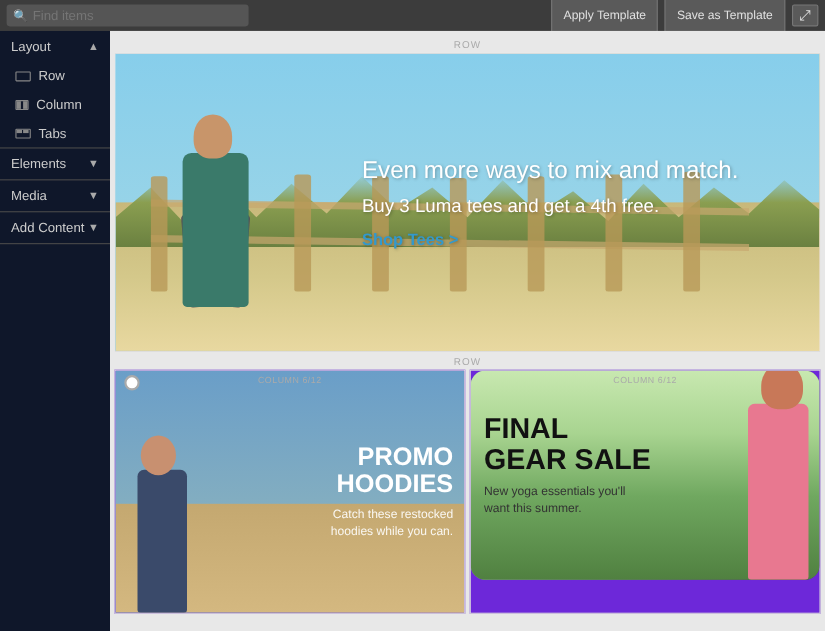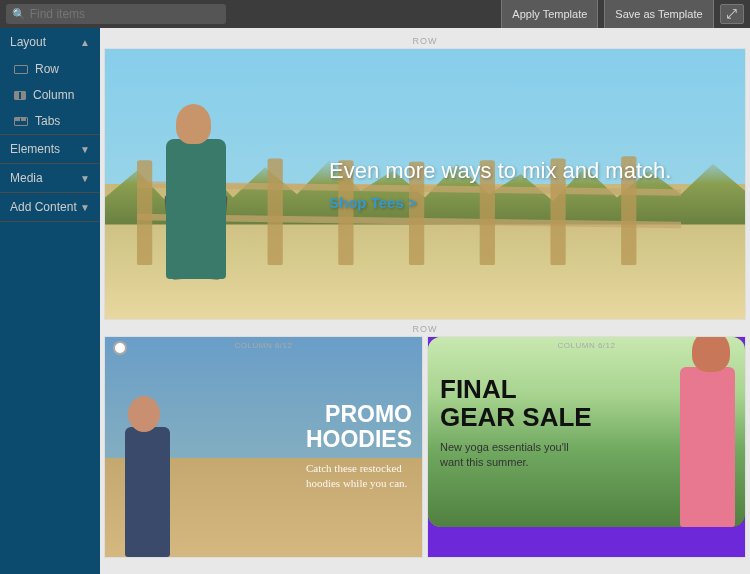--- a/index.html
+++ b/index.html
@@ -64,21 +64,21 @@
     
     .main-area {
       display: flex;
       flex: 1;
       overflow: hidden;
     }
 
     
     .sidebar {
       width: 100px;
-      background: #0c4a6e;
+      background: #0f172a;
       flex-shrink: 0;
       display: flex;
       flex-direction: column;
       overflow-y: auto;
     }
     .sidebar-section {
       border-bottom: 1px solid #4a4a4a;
     }
     .sidebar-section-header {
       display: flex;
@@ -336,22 +336,21 @@
       font-size: 23px;
       font-weight: 900;
       line-height: 1.1;
       text-transform: uppercase;
     }
     .promo-body {
       font-size: 11px;
       margin-top: 8px;
       line-height: 1.4;
       color: rgba(255,255,255,0.9);
-      text-align: left;
-      font-family: Liberation Serif, serif;
+      text-align: right;
     }
 
     
     .gear-panel {
       height: 190px;
       background: linear-gradient(135deg, #a8d890 0%, #80b870 40%, #609850 60%, #405830 100%);
       position: relative;
       overflow: hidden;
       border-radius: 13px;
     }
@@ -493,20 +492,21 @@
             <div class="person-legs">
               <div class="person-leg person-leg-l"></div>
               <div class="person-leg person-leg-r"></div>
             </div>
             <div class="person-body"></div>
             <div class="person-head"></div>
           </div>
 
           <div class="banner-text-overlay">
             <div class="banner-headline">Even more ways to mix and match.</div>
+            <div class="banner-subline">Buy 3 Luma tees and get a 4th free.</div>
             <a class="banner-link">Shop Tees &gt;</a>
           </div>
         </div>
       </div>
 
       <div class="two-col-row-label">ROW</div>
 
       <div class="two-col-section">
         <div class="two-col-container">
 

